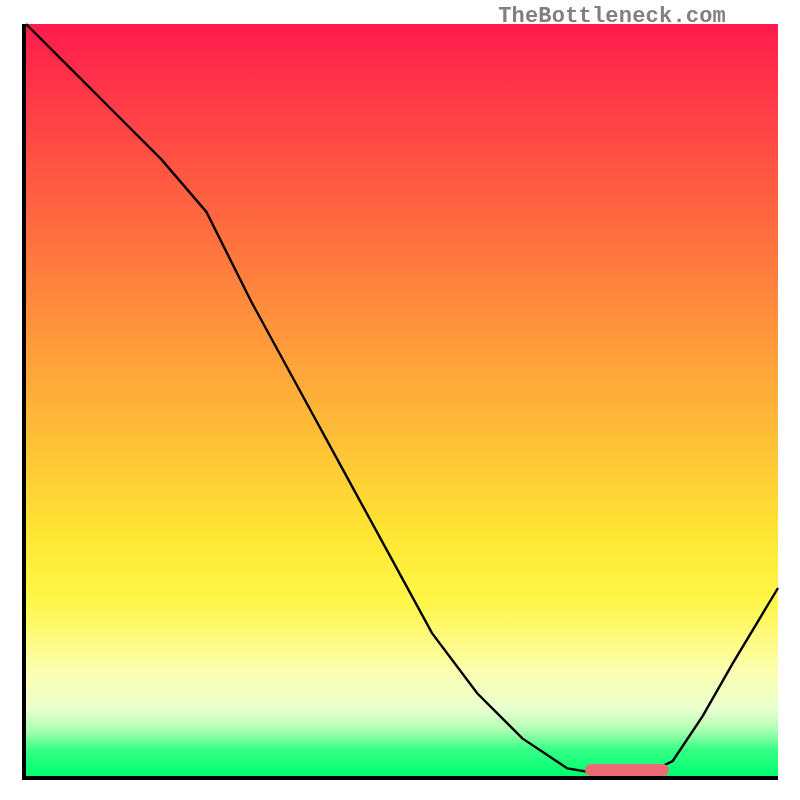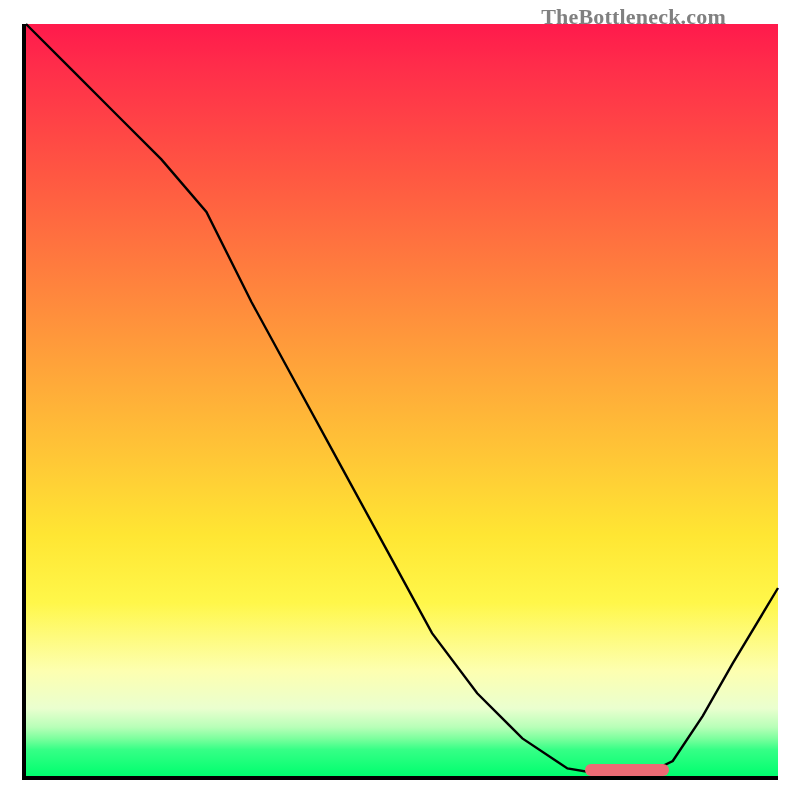--- a/index.html
+++ b/index.html
@@ -1,21 +1,21 @@
 <!DOCTYPE html>
 <html><head>
 <meta charset="utf-8">
 <style>
   * { margin: 0; padding: 0; box-sizing: border-box; }
   html, body { width: 800px; height: 800px; overflow: hidden; background: #fff; }
   .wrap {
     position: relative;
     width: 736px;
     height: 800px;
-    font-family: Liberation Serif, serif;
+    font-family: Liberation Mono, monospace;
   }
   .attribution {
     position: absolute;
     top: 4px;
     right: 10px;
     font-size: 22px;
     font-weight: 700;
     color: #808080;
     letter-spacing: 0.2px;
     z-index: 20;

